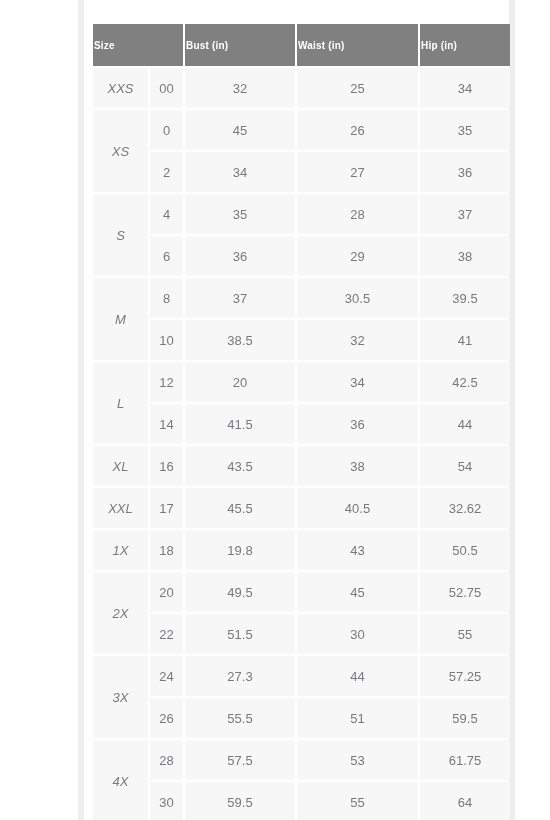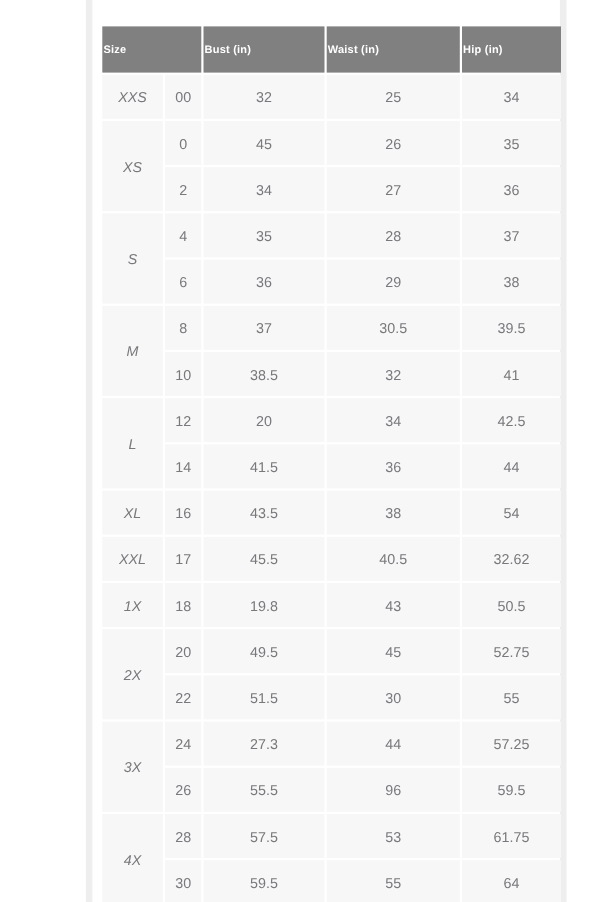--- a/index.html
+++ b/index.html
@@ -203,21 +203,21 @@
           <tr>
             <td class="size-group" rowspan="2">3X</td>
             <td>24</td>
             <td>27.3</td>
             <td>44</td>
             <td>57.25</td>
           </tr>
           <tr>
             <td>26</td>
             <td>55.5</td>
-            <td>96</td>
+            <td>51</td>
             <td>59.5</td>
           </tr>
           <tr>
             <td class="size-group" rowspan="2">4X</td>
             <td>28</td>
             <td>57.5</td>
             <td>53</td>
             <td>61.75</td>
           </tr>
           <tr>

